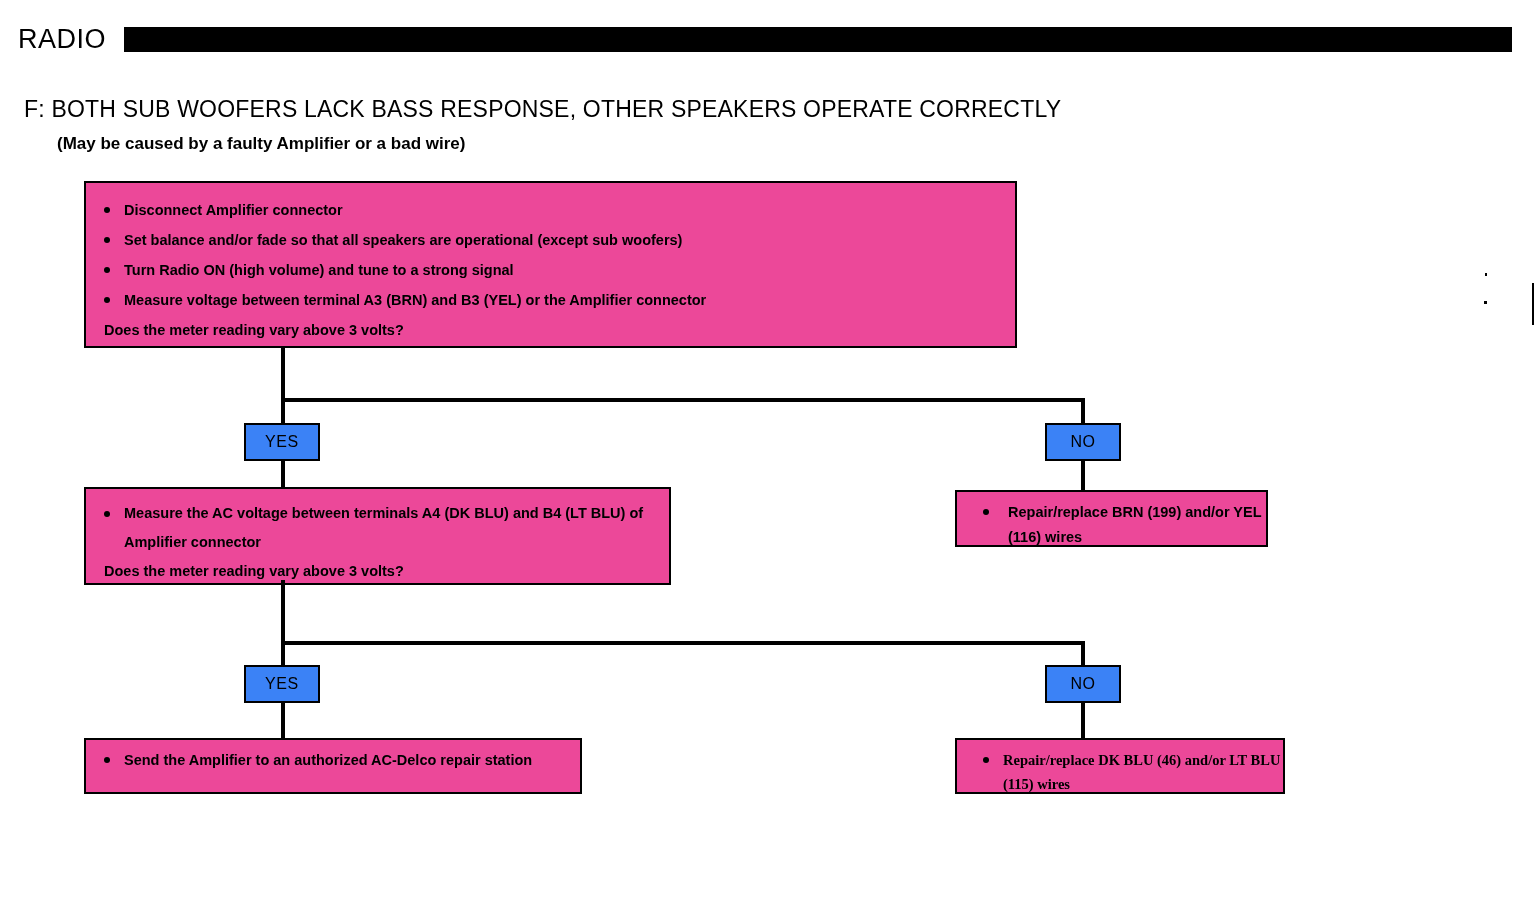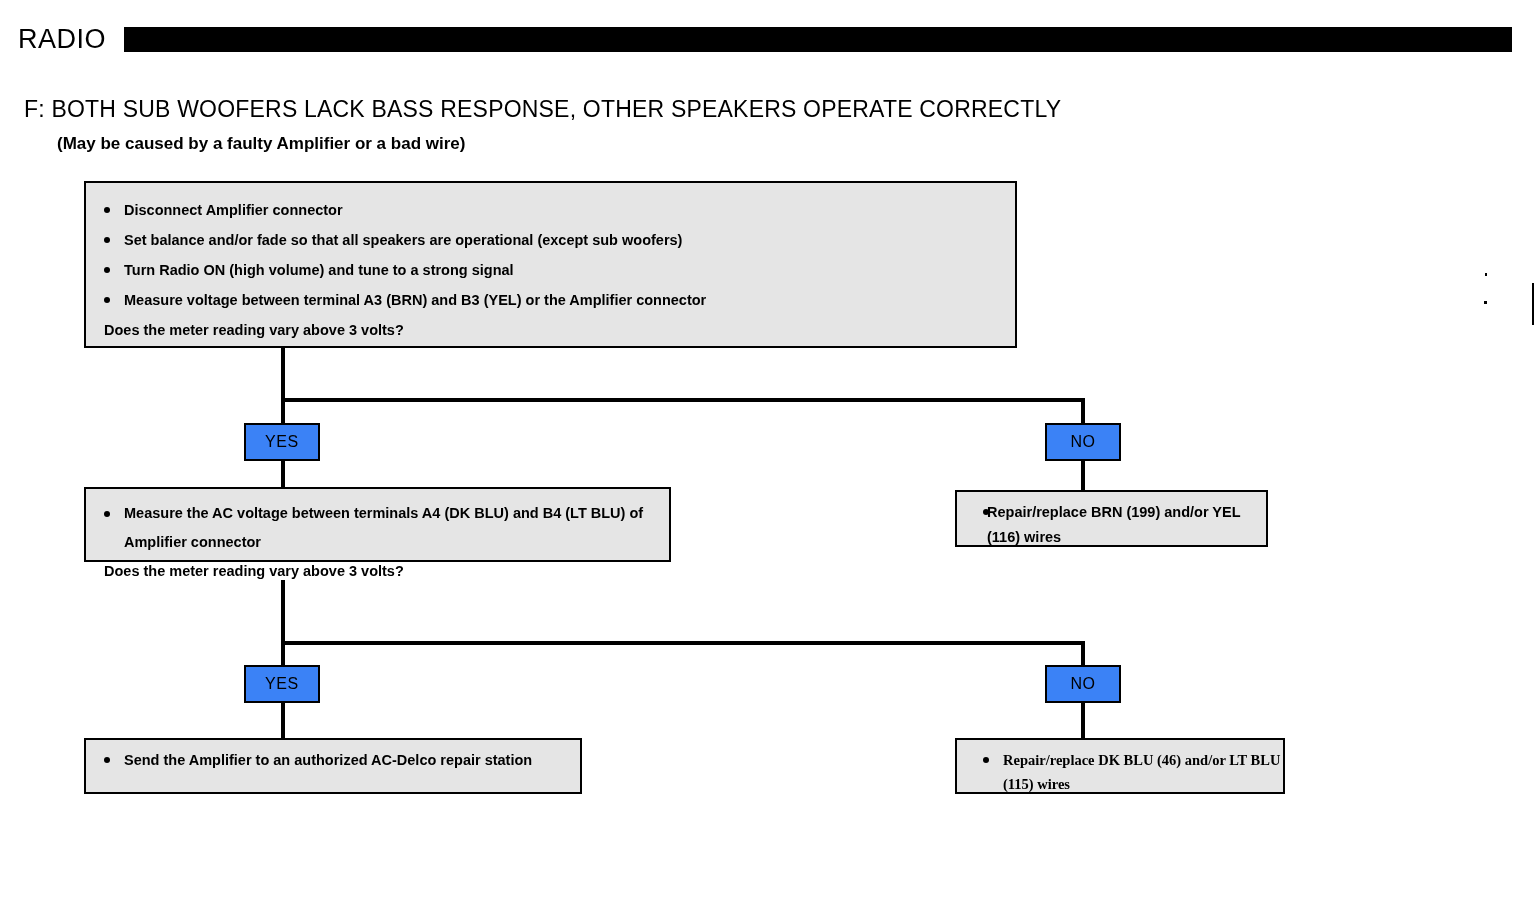--- a/index.html
+++ b/index.html
@@ -50,21 +50,21 @@
     left: 57px; top: 134px;
     font-size: 17px;
     font-weight: bold;
     white-space: nowrap;
   }
 
   
   .fbox {
     position: absolute;
     border: 2.5px solid #000000;
-    background: #e5e5e5;
+    background: #ec4899;
     box-sizing: border-box;
   }
   .fbox-inner {
     padding: 0;
     font-size: 14.5px;
     font-weight: bold;
     line-height: 30px;
   }
   .blist { list-style: none; margin: 0; padding: 0; }
   .blist li {
@@ -80,29 +80,29 @@
     border-radius: 50%;
   }
   .qline { white-space: nowrap; }
 
   
   #box-question-1 { left: 84px; top: 181px; width: 933px; height: 167px; }
   #box-question-1 .fbox-inner { padding: 12px 0 0 0; }
   #box-question-1 .qline { padding-left: 18px; }
 
   
-  #box-question-2 { left: 84px; top: 487px; width: 587px; height: 75px; }
+  #box-question-2 { left: 84px; top: 487px; width: 587px; height: 98px; }
   #box-question-2 .fbox-inner { padding: 10px 0 0 0; line-height: 29px; }
   #box-question-2 .blist li { white-space: normal; }
   #box-question-2 .qline { padding-left: 18px; }
 
   
   #box-action-brn-yel { left: 955px; top: 490px; width: 313px; height: 57px; }
   #box-action-brn-yel .fbox-inner { padding: 8px 0 0 0; line-height: 25px; }
-  #box-action-brn-yel .blist li { padding-left: 30px; white-space: normal; }
+  #box-action-brn-yel .blist li { padding-left: 51px; white-space: normal; }
   #box-action-brn-yel .blist li .bullet-dot { left: 26px; top: 9px; }
 
   #box-action-send-amp { left: 84px; top: 738px; width: 498px; height: 56px; }
   #box-action-send-amp .fbox-inner { padding: 8px 16px 0 0; line-height: 24px; }
   #box-action-send-amp .blist li { padding-left: 38px; white-space: normal; }
   #box-action-send-amp .blist li .bullet-dot { left: 18px; top: 9px; }
 
   #box-action-dkblu-ltblu { left: 955px; top: 738px; width: 330px; height: 56px; }
   #box-action-dkblu-ltblu .fbox-inner { padding: 8px 0 0 0; line-height: 24px; }
   #box-action-dkblu-ltblu .blist li { padding-left: 46px; white-space: normal; font-family: Liberation Serif, serif; }

